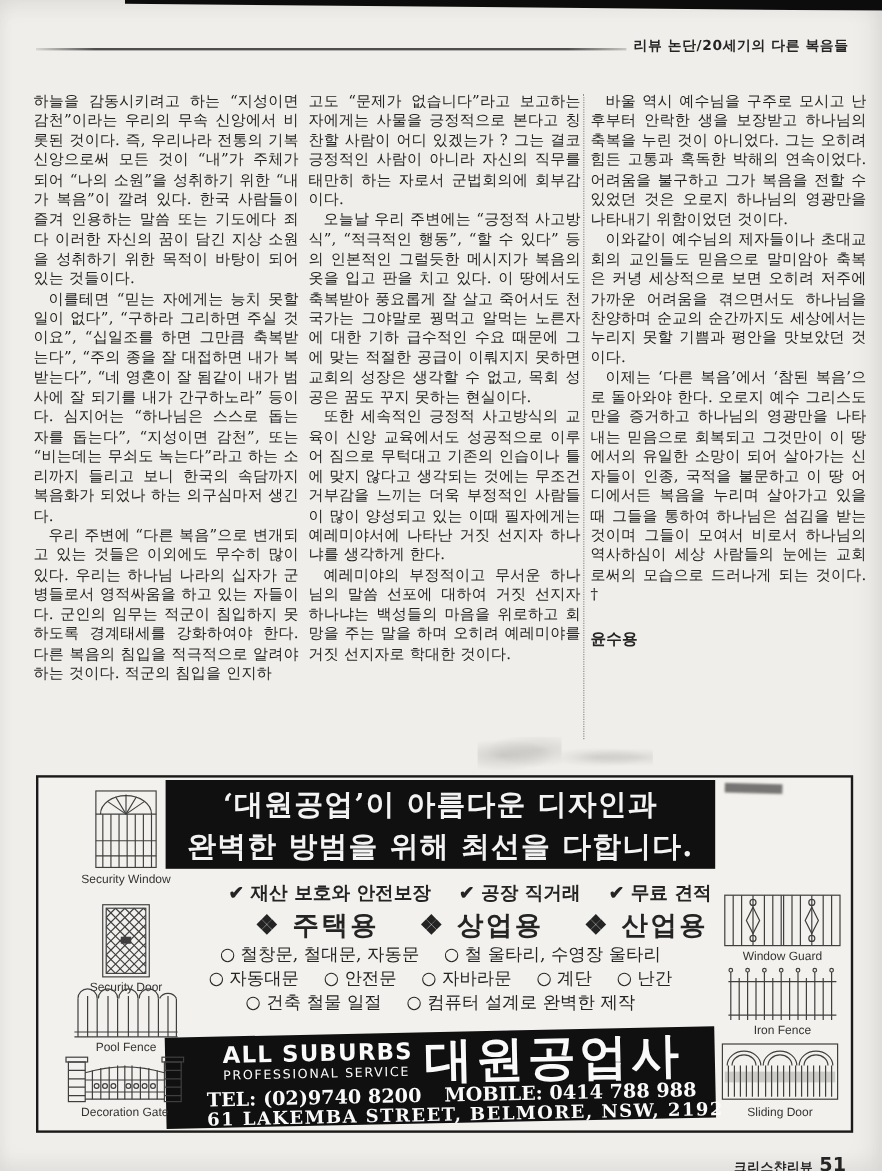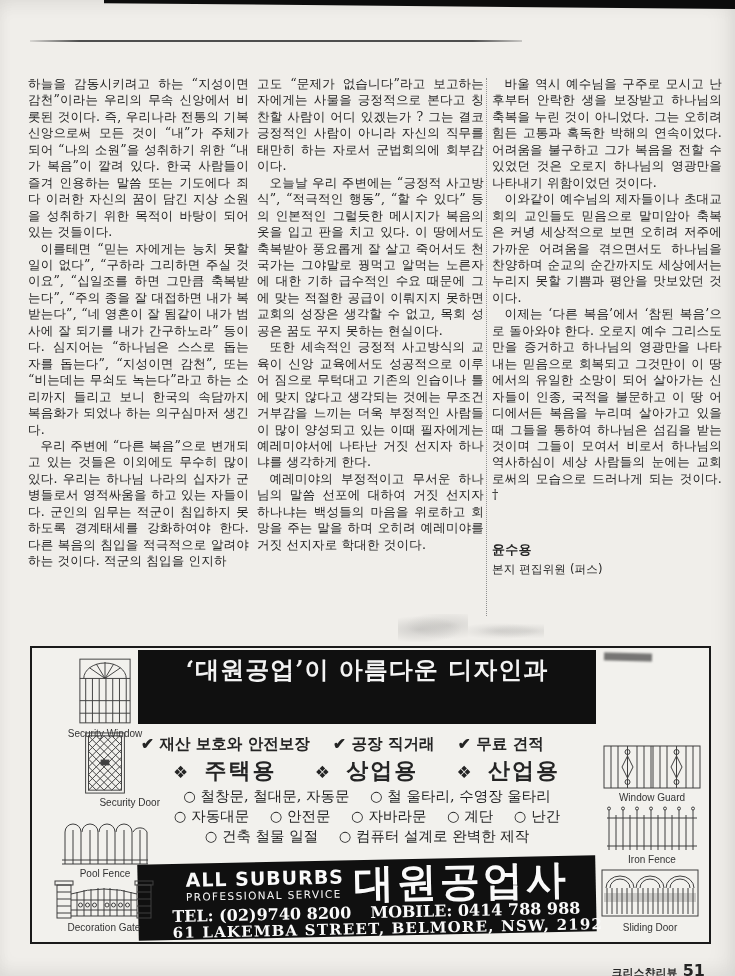--- a/index.html
+++ b/index.html
@@ -13,105 +13,106 @@
   .htitle{position:absolute;left:528px;top:31px;width:200px;font-family:"DejaVu Sans",sans-serif;
         font-weight:bold;font-size:11.5px;letter-spacing:.5px;white-space:nowrap;}
   .col{position:absolute;top:76px;font-size:12.5px;line-height:16.45px;text-align:justify;
         word-break:break-all;letter-spacing:.2px;}
   .col p{margin:0;text-indent:1em;}
   .col p.cont{text-indent:0;}
   .col1{left:28px;width:221px;}
   .col2{left:257px;width:227px;}
   .col3{left:492px;width:230px;}
   .vdots{position:absolute;left:486px;top:78px;height:538px;border-left:1px dotted #8f8f8f;}
-  .author{margin-top:38px;font-family:"DejaVu Sans",sans-serif;}
+  .author{margin-top:22px;font-family:"DejaVu Sans",sans-serif;}
   .author-name{font-weight:bold;font-size:13px;}
   .author-title{font-size:11.5px;margin-top:3px;}
   .smudge{position:absolute;pointer-events:none;}
   .smudge1{left:398px;top:614px;width:70px;height:28px;
         background:radial-gradient(ellipse at 30% 55%,rgba(90,90,90,.22),transparent 62%),
                    radial-gradient(ellipse at 72% 40%,rgba(90,90,90,.18),transparent 60%);}
   .smudge2{left:468px;top:622px;width:76px;height:18px;
         background:radial-gradient(ellipse at 40% 50%,rgba(90,90,90,.16),transparent 65%),
                    radial-gradient(ellipse at 80% 50%,rgba(90,90,90,.14),transparent 60%);}
   
   .ad{position:absolute;left:30px;top:646px;width:677px;height:294px;border:2px solid #1a1a1a;background:#f2f1ed;}
   .ad-head{position:absolute;left:106px;top:2px;width:458px;height:74px;background:#101010;color:#f3f3f3;
         text-align:center;font-weight:bold;font-size:24px;line-height:35px;letter-spacing:1px;padding-top:2px;box-sizing:border-box;}
-  .ad-checks{position:absolute;left:100px;top:86px;width:470px;text-align:left;font-weight:bold;font-size:15.5px;white-space:nowrap;}
+  .ad-checks{position:absolute;left:100px;top:86px;width:470px;text-align:right;font-weight:bold;font-size:15.5px;white-space:nowrap;}
   .ad-checks .item{margin:0 9px;}
-  .ad-cats{position:absolute;left:100px;top:108px;width:470px;text-align:center;font-weight:bold;font-size:22px;letter-spacing:2px;white-space:nowrap;font-family:Liberation Mono, monospace;}
+  .ad-cats{position:absolute;left:100px;top:108px;width:470px;text-align:right;font-weight:bold;font-size:22px;letter-spacing:2px;white-space:nowrap;}
   .ad-cats .item{margin:0 12px;}
   .ad-products{position:absolute;left:96px;top:138px;width:478px;text-align:center;font-weight:normal;font-size:14.5px;line-height:20px;}
   .ad-products .item{margin:0 8px;white-space:nowrap;}
   .ad-company{position:absolute;left:106px;top:212px;width:458px;height:76px;background:#101010;color:#fafafa;
         transform:rotate(-1.2deg);}
   .ad-company span{position:absolute;white-space:nowrap;}
   .co-en{left:48px;top:5px;font-family:"DejaVu Sans",sans-serif;font-weight:bold;font-size:19px;letter-spacing:1px;}
   .co-svc{left:48px;top:27px;font-family:"DejaVu Sans",sans-serif;font-size:10.5px;letter-spacing:1.4px;}
   .co-kr{left:216px;top:-4px;font-weight:bold;font-size:40px;letter-spacing:3px;}
   .co-tel{left:34px;top:43px;font-weight:bold;font-size:16px;}
   .co-mob{left:232px;top:43px;font-weight:bold;font-size:16px;}
   .co-adr{left:34px;top:60px;font-weight:bold;font-size:15px;letter-spacing:1.2px;}
   .ad-logo-smudge{position:absolute;left:572px;top:5px;width:48px;height:8px;background:rgba(35,35,35,.6);
         filter:blur(1px);transform:rotate(1.5deg);}
   .adfig{position:absolute;margin:0;text-align:center;}
   .adfig svg{display:block;margin:0 auto;}
   .adfig figcaption{font-family:"Liberation Sans",sans-serif;font-size:10px;color:#333;margin-top:2px;white-space:nowrap;}
   .fig-grille{left:18px;top:8px;width:110px;}
-  .fig-door{left:18px;top:83px;width:110px;text-align:right;}
+  .fig-door{left:18px;top:104px;width:110px;}
   .fig-pool{left:10px;top:172px;width:126px;}
   .fig-gate{left:6px;top:230px;width:132px;}
   .fig-window{left:564px;top:96px;width:112px;}
   .fig-iron{left:568px;top:156px;width:104px;}
   .fig-slide{left:562px;top:218px;width:112px;}
   .footer{position:absolute;left:555px;top:961px;width:150px;text-align:right;font-family:"DejaVu Sans",sans-serif;}
   .fmag{font-weight:bold;font-size:10.5px;letter-spacing:.5px;}
   .fnum{font-weight:bold;font-size:16px;margin-left:5px;}
   svg line,svg rect,svg path,svg circle,svg polygon{stroke:#3f3f3f;fill:none;stroke-width:1;}
 </style>
 </head>
 <body>
 
 <div class="page">
 
   <div class="topband"></div>
   <div class="hrule"></div>
+  <div class="htitle">리뷰 논단/20세기의 다른 복음들</div>
 
   <div class="col col2">
     <p class="cont">고도 “문제가 없습니다”라고 보고하는 자에게는 사물을 긍정적으로 본다고 칭찬할 사람이 어디 있겠는가 ? 그는 결코 긍정적인 사람이 아니라 자신의 직무를 태만히 하는 자로서 군법회의에 회부감이다.</p>
     <p>오늘날 우리 주변에는 “긍정적 사고방식”, “적극적인 행동”, “할 수 있다” 등의 인본적인 그럴듯한 메시지가 복음의 옷을 입고 판을 치고 있다. 이 땅에서도 축복받아 풍요롭게 잘 살고 죽어서도 천국가는 그야말로 꿩먹고 알먹는 노른자에 대한 기하 급수적인 수요 때문에 그에 맞는 적절한 공급이 이뤄지지 못하면 교회의 성장은 생각할 수 없고, 목회 성공은 꿈도 꾸지 못하는 현실이다.</p>
     <p>또한 세속적인 긍정적 사고방식의 교육이 신앙 교육에서도 성공적으로 이루어 짐으로 무턱대고 기존의 인습이나 틀에 맞지 않다고 생각되는 것에는 무조건 거부감을 느끼는 더욱 부정적인 사람들이 많이 양성되고 있는 이때 필자에게는 예레미야서에 나타난 거짓 선지자 하나냐를 생각하게 한다.</p>
     <p>예레미야의 부정적이고 무서운 하나님의 말씀 선포에 대하여 거짓 선지자 하나냐는 백성들의 마음을 위로하고 회망을 주는 말을 하며 오히려 예레미야를 거짓 선지자로 학대한 것이다.</p>
   </div>
 
   <div class="col col1">
     <p class="cont">하늘을 감동시키려고 하는 “지성이면 감천”이라는 우리의 무속 신앙에서 비롯된 것이다. 즉, 우리나라 전통의 기복신앙으로써 모든 것이 “내”가 주체가 되어 “나의 소원”을 성취하기 위한 “내가 복음”이 깔려 있다. 한국 사람들이 즐겨 인용하는 말씀 또는 기도에다 죄다 이러한 자신의 꿈이 담긴 지상 소원을 성취하기 위한 목적이 바탕이 되어 있는 것들이다.</p>
     <p>이를테면 “믿는 자에게는 능치 못할 일이 없다”, “구하라 그리하면 주실 것이요”, “십일조를 하면 그만큼 축복받는다”, “주의 종을 잘 대접하면 내가 복 받는다”, “네 영혼이 잘 됨같이 내가 범사에 잘 되기를 내가 간구하노라” 등이다. 심지어는 “하나님은 스스로 돕는 자를 돕는다”, “지성이면 감천”, 또는 “비는데는 무쇠도 녹는다”라고 하는 소리까지 들리고 보니 한국의 속담까지 복음화가 되었나 하는 의구심마저 생긴다.</p>
     <p>우리 주변에 “다른 복음”으로 변개되고 있는 것들은 이외에도 무수히 많이 있다. 우리는 하나님 나라의 십자가 군병들로서 영적싸움을 하고 있는 자들이다. 군인의 임무는 적군이 침입하지 못하도록 경계태세를 강화하여야 한다. 다른 복음의 침입을 적극적으로 알려야 하는 것이다. 적군의 침입을 인지하</p>
   </div>
 
   <div class="col col3">
     <p>바울 역시 예수님을 구주로 모시고 난 후부터 안락한 생을 보장받고 하나님의 축복을 누린 것이 아니었다. 그는 오히려 힘든 고통과 혹독한 박해의 연속이었다. 어려움을 불구하고 그가 복음을 전할 수 있었던 것은 오로지 하나님의 영광만을 나타내기 위함이었던 것이다.</p>
     <p>이와같이 예수님의 제자들이나 초대교회의 교인들도 믿음으로 말미암아 축복은 커녕 세상적으로 보면 오히려 저주에 가까운 어려움을 겪으면서도 하나님을 찬양하며 순교의 순간까지도 세상에서는 누리지 못할 기쁨과 평안을 맛보았던 것이다.</p>
     <p>이제는 ‘다른 복음’에서 ‘참된 복음’으로 돌아와야 한다. 오로지 예수 그리스도만을 증거하고 하나님의 영광만을 나타내는 믿음으로 회복되고 그것만이 이 땅에서의 유일한 소망이 되어 살아가는 신자들이 인종, 국적을 불문하고 이 땅 어디에서든 복음을 누리며 살아가고 있을 때 그들을 통하여 하나님은 섬김을 받는 것이며 그들이 모여서 비로서 하나님의 역사하심이 세상 사람들의 눈에는 교회로써의 모습으로 드러나게 되는 것이다.†</p>
     <div class="author">
       <div class="author-name">윤수용</div>
-      <div class="author-title">본지 편집위원 (퍼스)</div>
     </div>
   </div>
 
   <div class="vdots"></div>
   <div class="smudge smudge1"></div>
   <div class="smudge smudge2"></div>
 
   <div class="ad">
 
     <div class="ad-head">
       <div>‘대원공업’이 아름다운 디자인과</div>
+      <div>완벽한 방범을 위해 최선을 다합니다.</div>
     </div>
 
     <div class="ad-checks">
       <span class="item"><span>✔</span> <span>재산 보호와 안전보장</span></span>
       <span class="item"><span>✔</span> <span>공장 직거래</span></span>
       <span class="item"><span>✔</span> <span>무료 견적</span></span>
     </div>
 
     <div class="ad-cats">
       <span class="item"><span>❖</span> <span>주택용</span></span>

